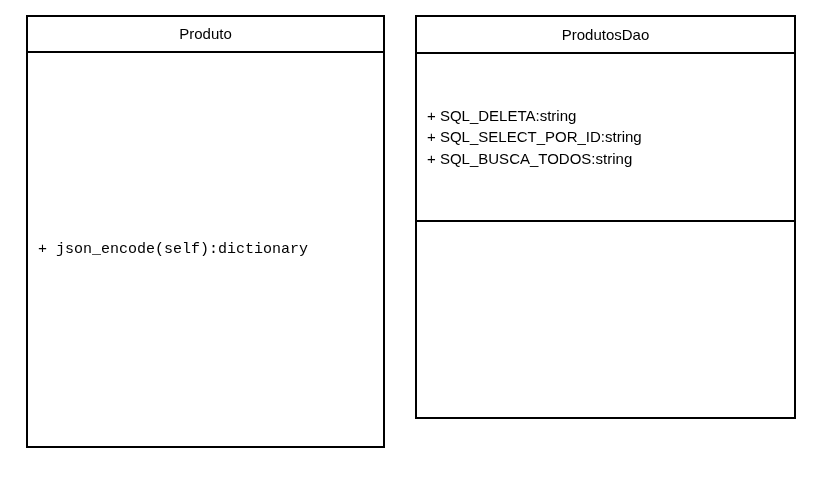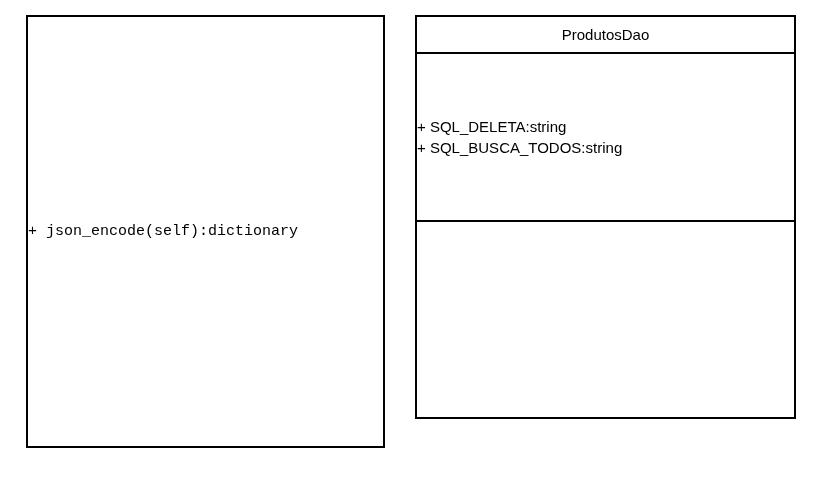--- a/index.html
+++ b/index.html
@@ -31,20 +31,21 @@
     justify-content: center;
     font-size: 15px;
     line-height: 18px;
     white-space: pre;
   }
   .uml-compartment {
     box-sizing: content-box;
     display: flex;
     flex-direction: column;
     justify-content: center;
+    padding-left: 10px;
     padding-right: 4px;
     overflow: hidden;
   }
   .uml-compartment.with-divider {
     border-bottom: 2px solid #000000;
   }
   .member-line {
     font-size: 15px;
     line-height: 21.5px;
     white-space: pre;
@@ -67,24 +68,26 @@
     height: 404px;
   }
   #class-produtosdao .uml-title { height: 35px; }
   #class-produtosdao .uml-attrs { height: 166px; }
   #class-produtosdao .uml-methods { flex: 1; }
 </style>
 </head>
 <body>
 
 <div id="class-produto" class="uml-class">
+  <div class="uml-title">Produto</div>
   <div class="uml-compartment uml-methods">
       <div class="member-line">+ json_encode(self):dictionary</div>
     </div>
 </div>
 
 <div id="class-produtosdao" class="uml-class">
   <div class="uml-title">ProdutosDao</div>
   <div class="uml-compartment uml-attrs with-divider">
       <div class="member-line">+ SQL_DELETA:string</div>
+      <div class="member-line">+ SQL_SELECT_POR_ID:string</div>
       <div class="member-line">+ SQL_BUSCA_TODOS:string</div>
     </div>
 </div>
 
 </body></html>

